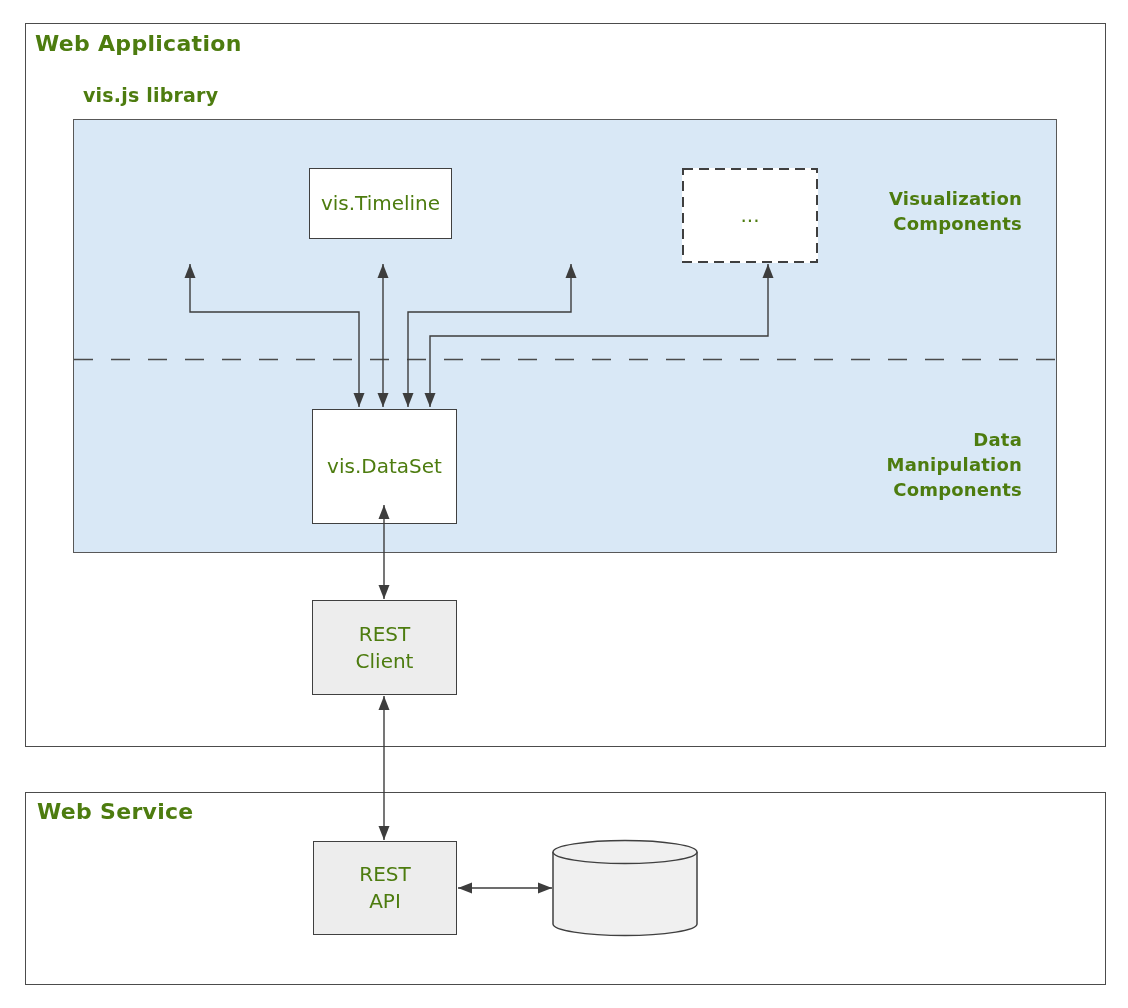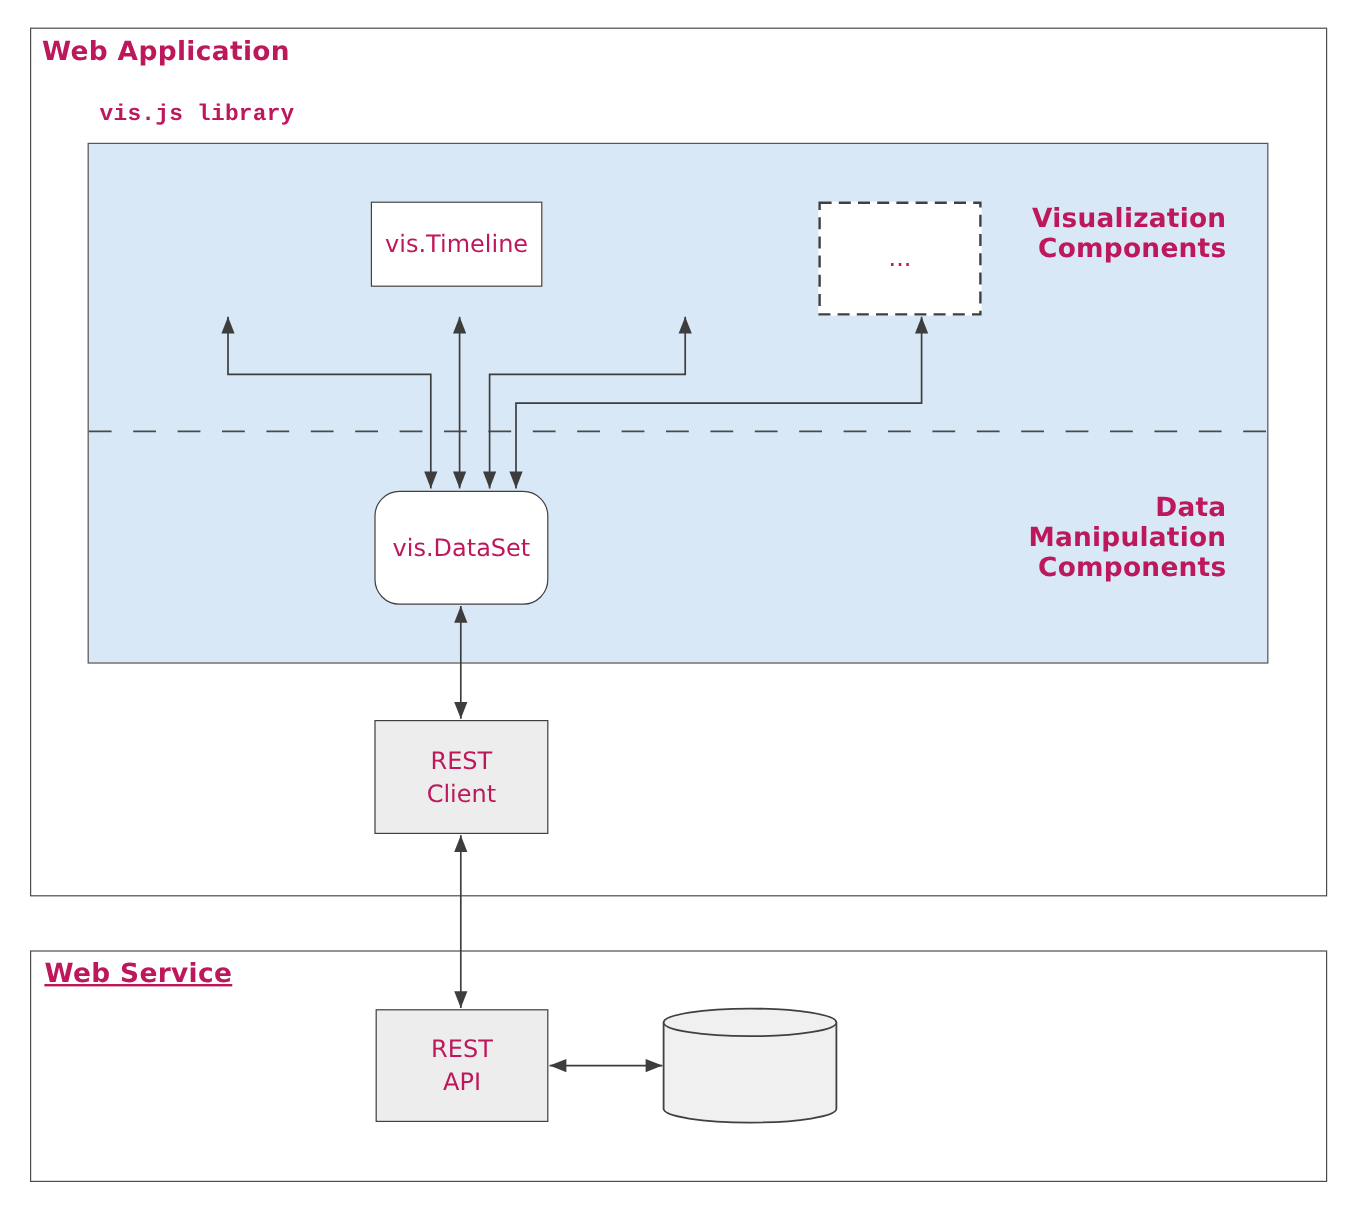--- a/index.html
+++ b/index.html
@@ -1,44 +1,45 @@
 <!DOCTYPE html>
 <html><head>
 <meta charset="utf-8">
 <style>
   html,body { margin:0; padding:0; background:#ffffff; }
   #canvas {
     position:relative; width:1128px; height:1008px;
     background:#ffffff; overflow:hidden;
     font-family:"DejaVu Sans","Liberation Sans",sans-serif;
-    color:#be185d;
+    color:#4d7c0f;
   }
   .container-box { position:absolute; border:1px solid #4c4c4c; background:#ffffff; }
   .container-title { position:absolute; font-weight:bold; font-size:22px; letter-spacing:.3px; }
   .library-box { position:absolute; left:73px; top:119px; width:984px; height:434px;
     background:#d9e8f6; border:1px solid #585858; box-sizing:border-box; }
-  .library-title { position:absolute; left:83px; top:84px; font-weight:bold; font-size:19px; letter-spacing:.2px;font-family:Liberation Mono, monospace; }
+  .library-title { position:absolute; left:83px; top:84px; font-weight:bold; font-size:19px; letter-spacing:.2px; }
   .node {
     position:absolute; display:flex; align-items:center; justify-content:center;
     background:#ffffff; border:1.5px solid #404040; box-sizing:border-box;
     font-size:20px; text-align:center; white-space:pre-line; line-height:27px;
   }
   .node.gray { background:#ededed; }
   .node.dashed { border:none; } 
   #node-graph     { left:120px; top:168px; width:143px; height:95px; }
   #node-timeline  { left:309px; top:152px; width:143px; height:71px;margin-top:16px; }
   #node-graph3d   { left:503px; top:168px; width:136px; height:95px; }
   #node-more      { left:682px; top:168px; width:136px; height:95px; }
-  #node-dataset   { left:312px; top:409px; width:145px; height:95px;border-radius:21px; }
+  #node-dataset   { left:312px; top:409px; width:145px; height:115px; }
   #node-restclient{ left:312px; top:600px; width:145px; height:95px; }
   #node-restapi   { left:313px; top:841px; width:144px; height:94px; }
   .side-label {
     position:absolute; left:822px; width:200px; text-align:right;
-    font-weight:bold; font-size:22px; line-height:25px; white-space:pre-line;
+    font-weight:bold; font-size:18px; line-height:25px; white-space:pre-line;
     letter-spacing:.2px;
+    margin-top:16px;
   }
   #label-visualization { top:170px; }
   #label-datamanip     { top:411px; }
   #cylinder-label { position:absolute; left:553px; top:848px; width:144px; height:84px;
     display:flex; align-items:center; justify-content:center; font-size:20px; }
   #connector-layer { position:absolute; left:0; top:0; width:1128px; height:1008px;
     pointer-events:none; z-index:5; }
 </style>
 </head>
 <body>
@@ -59,21 +60,21 @@
   <div class="side-label" id="label-datamanip">Data
 Manipulation
 Components</div>
 
   <div class="node" id="node-dataset">vis.DataSet</div>
 
   <div class="node gray" id="node-restclient">REST
 Client</div>
 
   <div class="container-box" style="left:25px; top:792px; width:1079px; height:191px;"></div>
-  <div class="container-title" style="left:37px; top:799px;text-decoration:underline;">Web Service</div>
+  <div class="container-title" style="left:37px; top:799px;">Web Service</div>
 
   <div class="node gray" id="node-restapi">REST
 API</div>
 
   <div id="cylinder-label">Data</div>
 
   <svg id="connector-layer" viewBox="0 0 1128 1008">
     <defs>
       <marker id="arrow" markerUnits="userSpaceOnUse" markerWidth="18" markerHeight="16" refX="15" refY="8" orient="auto-start-reverse">
         <path d="M1,2.5 L15,8 L1,13.5 Z" fill="#3d3d3d"></path>

